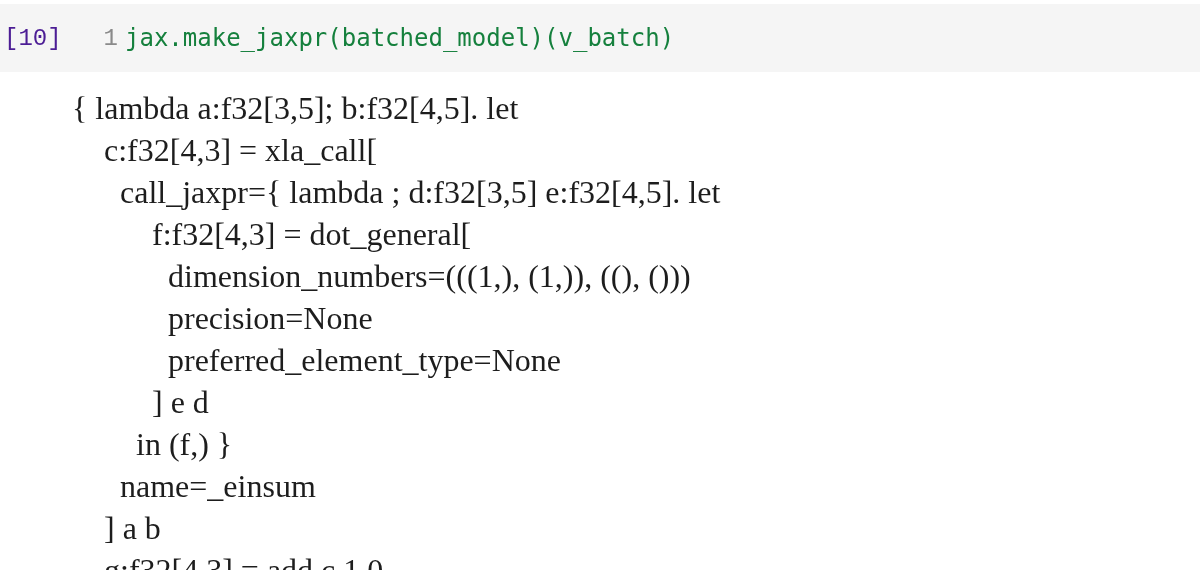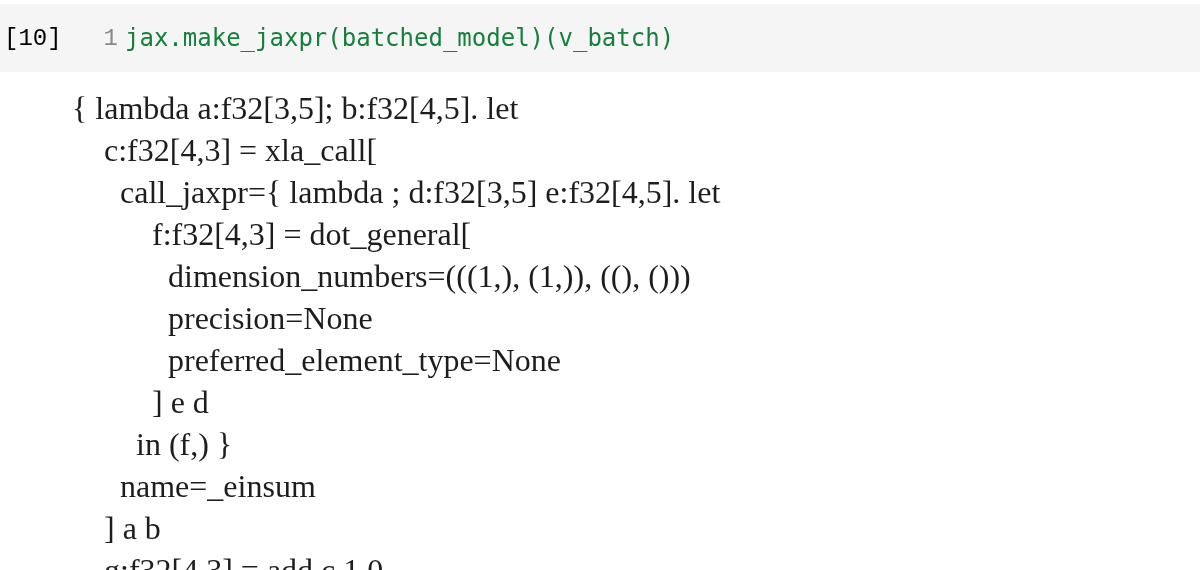--- a/index.html
+++ b/index.html
@@ -18,21 +18,21 @@
     width: 1200px; height: 68px;
     background: #f5f5f5;
     display: flex;
     align-items: center;
     font-size: 24px;
     color: #1d1d1d;
     white-space: pre;
   }
   .prompt {
     margin-left: 4px;
-    color: #000000;
+    color: #4c1d95;
     letter-spacing: 0;
   }
   .line-number {
     margin-left: 42px;
     color: #8a8a8a;
   }
   .code-line {
     margin-left: 7px;
     color: #15803d;
   }

